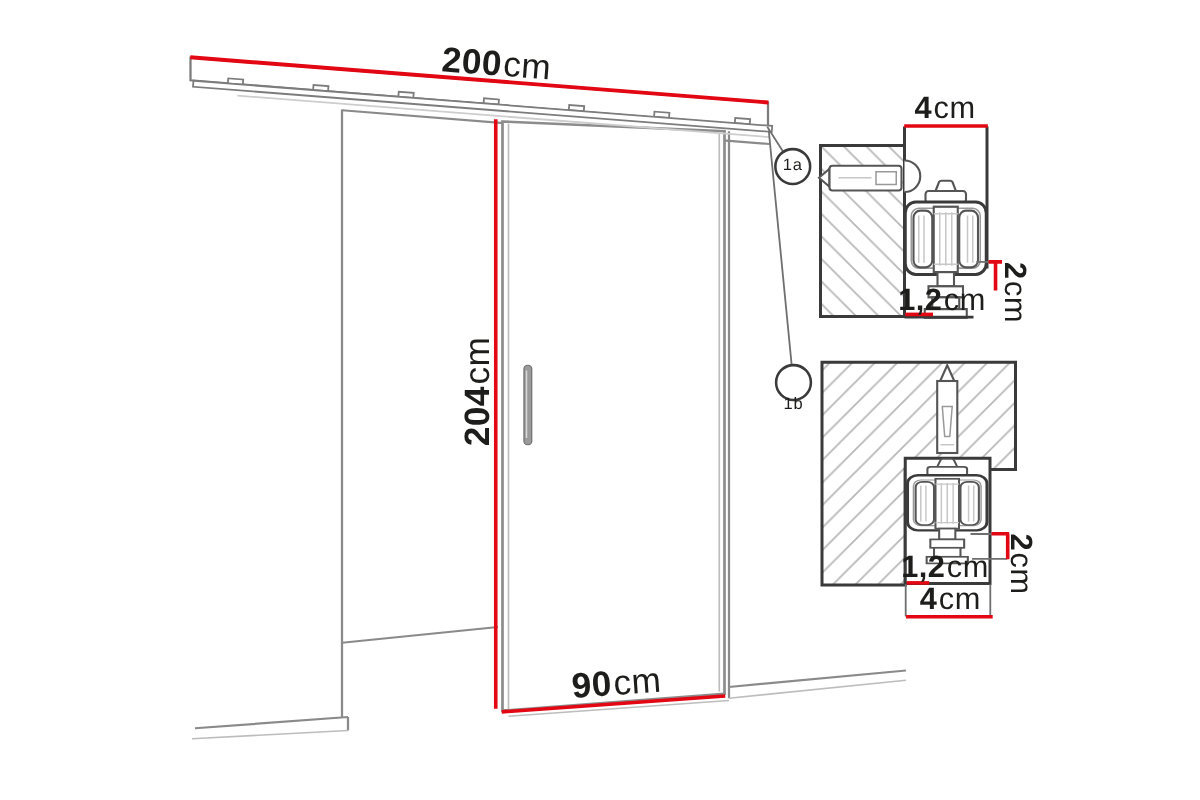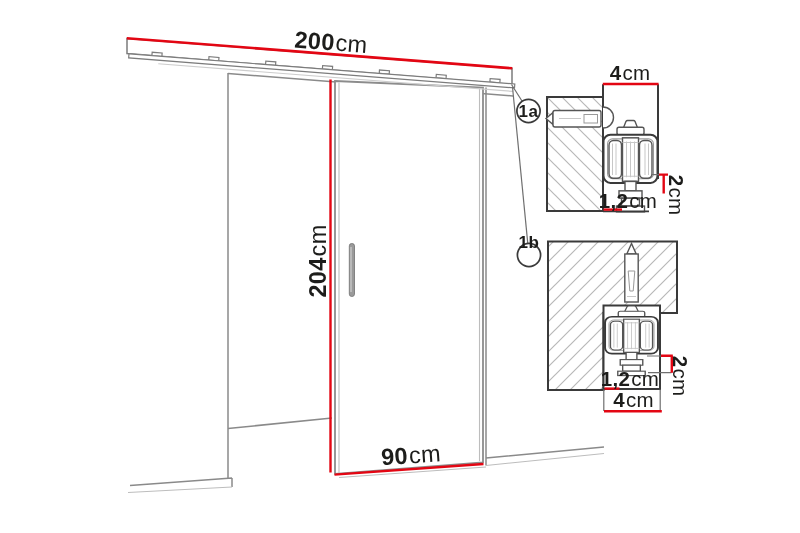--- a/index.html
+++ b/index.html
@@ -26,21 +26,21 @@
   .dim{
     position:absolute;white-space:nowrap;color:var(--text-black,#1d1d1b);
     transform:translate(-50%,-50%) rotate(var(--rot,0deg));
     letter-spacing:.3px;line-height:1;z-index:5;
   }
   .dim .v{font-weight:700;}
   .dim .u{font-weight:400;margin-left:1px;}
   .dim.main{font-size:23.5px;}
   .dim.detail{font-size:20.5px;}
   .co{
-    position:absolute;color:var(--text-black,#1d1d1b);font-size:17px;font-weight:700;
+    position:absolute;color:var(--text-black,#1d1d1b);font-size:11px;font-weight:400;
     transform:translate(-50%,-50%);line-height:1;z-index:5;letter-spacing:.5px;
   }
 </style>
 </head>
 <body>
 
 <div id="stage">
 
   <svg width="800" height="533" viewBox="0 0 800 533">
     <defs>
@@ -156,21 +156,21 @@
     <span class="v">200</span><span class="u">cm</span>
   </div>
   <div class="dim main" style="left:319px;top:261px;--rot:-90deg">
     <span class="v">204</span><span class="u">cm</span>
   </div>
   <div class="dim main" style="left:411px;top:456px;--rot:-4deg">
     <span class="v">90</span><span class="u">cm</span>
   </div>
 
   <div class="co" style="left:528.5px;top:111px;">1a</div>
-  <div class="co" style="left:529px;top:242px;">1b</div>
+  <div class="co" style="left:529px;top:270px;">1b</div>
 
   <div class="dim detail" style="left:630px;top:72.5px;">
     <span class="v">4</span><span class="u">cm</span>
   </div>
   <div class="dim detail" style="left:628px;top:200.5px;">
     <span class="v">1,2</span><span class="u">cm</span>
   </div>
   <div class="dim detail" style="left:675.5px;top:195px;--rot:90deg">
     <span class="v">2</span><span class="u">cm</span>
   </div>

